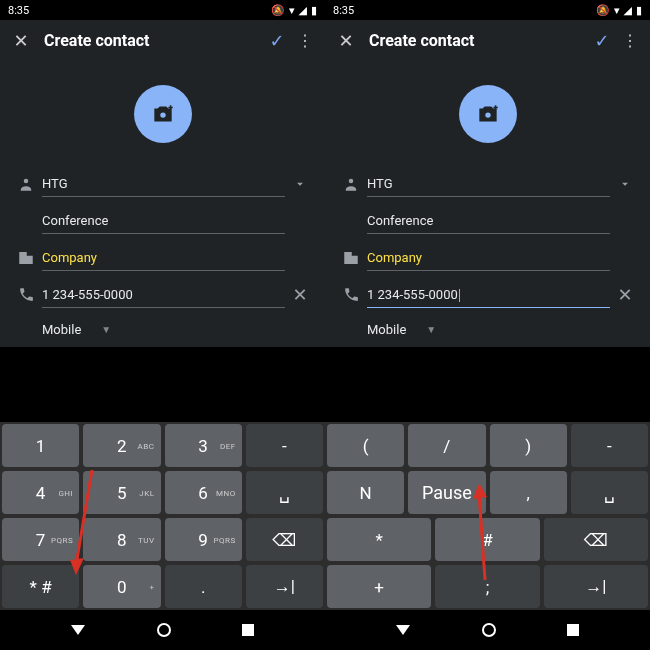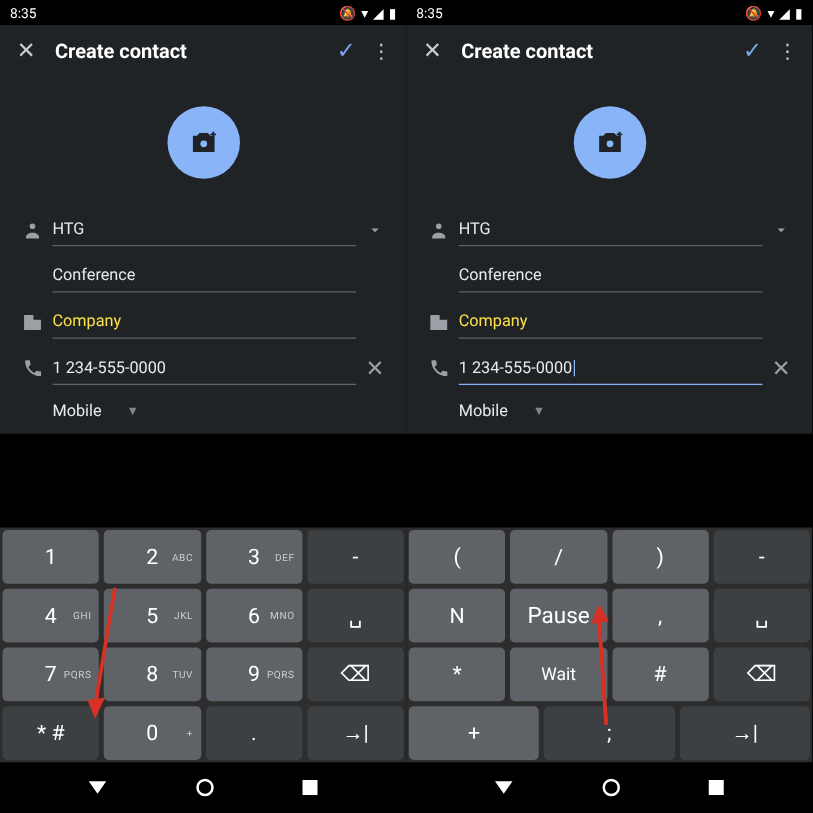--- a/index.html
+++ b/index.html
@@ -318,23 +318,20 @@
               <span>,</span>
             </div>
           <div class="key dark" style="flex:1">
               <span>␣</span>
             </div>
         </div>
         <div class="kb-row">
           <div class="key" style="flex:1">
               <span>*</span>
             </div>
-          <div class="key" style="flex:1;font-size:14px">
-              <span>Wait</span>
-            </div>
           <div class="key" style="flex:1">
               <span>#</span>
             </div>
           <div class="key dark" style="flex:1">
               <span>⌫</span>
             </div>
         </div>
         <div class="kb-row">
           <div class="key" style="flex:1">
               <span>+</span>

